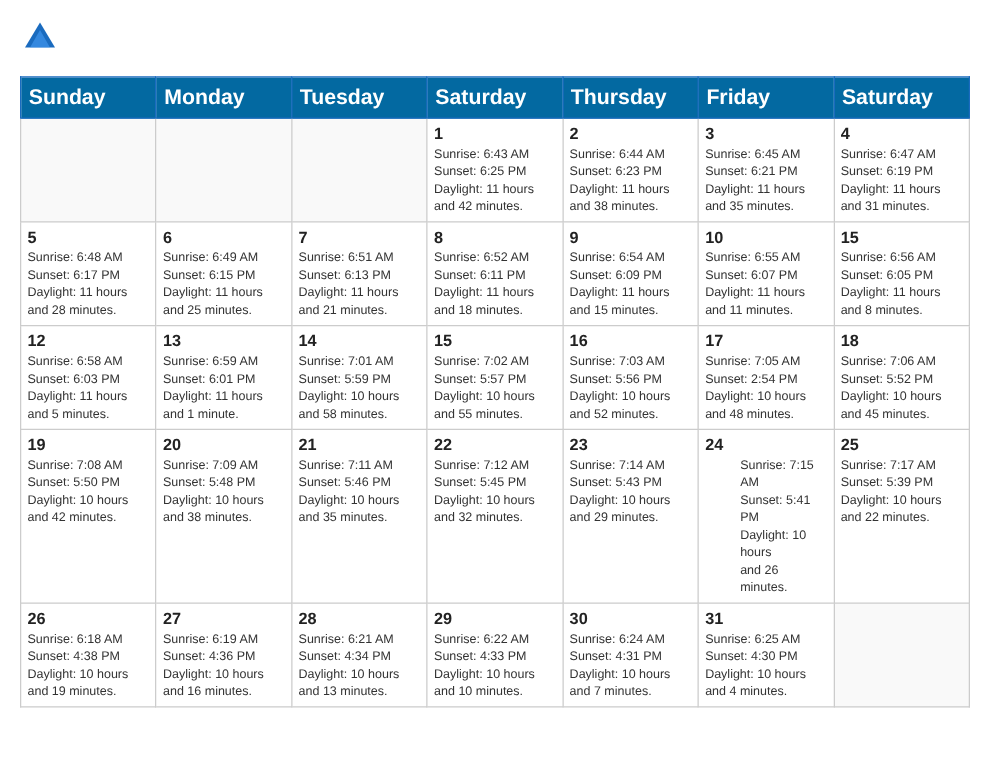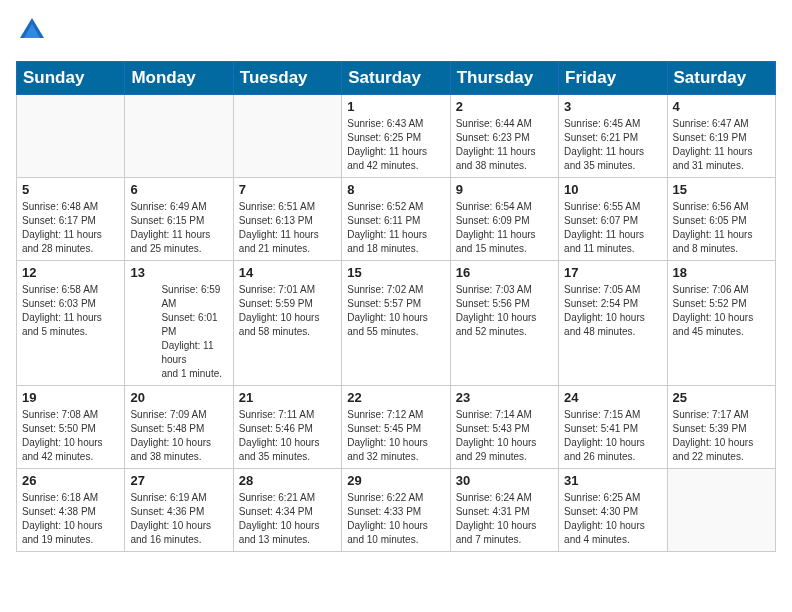--- a/index.html
+++ b/index.html
@@ -207,21 +207,21 @@
       <tr>
         <td>
           <div class="day-number">12</div>
           <div class="day-info" style="white-space: pre-line;">Sunrise: 6:58 AM
 Sunset: 6:03 PM
 Daylight: 11 hours
 and 5 minutes.</div>
         </td>
         <td>
           <div class="day-number">13</div>
-          <div class="day-info" style="white-space: pre-line; margin-left: 31px;">Sunrise: 6:59 AM
+          <div class="day-info" style="white-space: pre-line;">Sunrise: 6:59 AM
 Sunset: 6:01 PM
 Daylight: 11 hours
 and 1 minute.</div>
         </td>
         <td>
           <div class="day-number">14</div>
           <div class="day-info" style="white-space: pre-line;">Sunrise: 7:01 AM
 Sunset: 5:59 PM
 Daylight: 10 hours
 and 58 minutes.</div>
@@ -286,21 +286,21 @@
         </td>
         <td>
           <div class="day-number">23</div>
           <div class="day-info" style="white-space: pre-line;">Sunrise: 7:14 AM
 Sunset: 5:43 PM
 Daylight: 10 hours
 and 29 minutes.</div>
         </td>
         <td>
           <div class="day-number">24</div>
-          <div class="day-info" style="white-space: pre-line;">Sunrise: 7:15 AM
+          <div class="day-info" style="white-space: pre-line; margin-left: 28px;">Sunrise: 7:15 AM
 Sunset: 5:41 PM
 Daylight: 10 hours
 and 26 minutes.</div>
         </td>
         <td>
           <div class="day-number">25</div>
           <div class="day-info" style="white-space: pre-line;">Sunrise: 7:17 AM
 Sunset: 5:39 PM
 Daylight: 10 hours
 and 22 minutes.</div>

